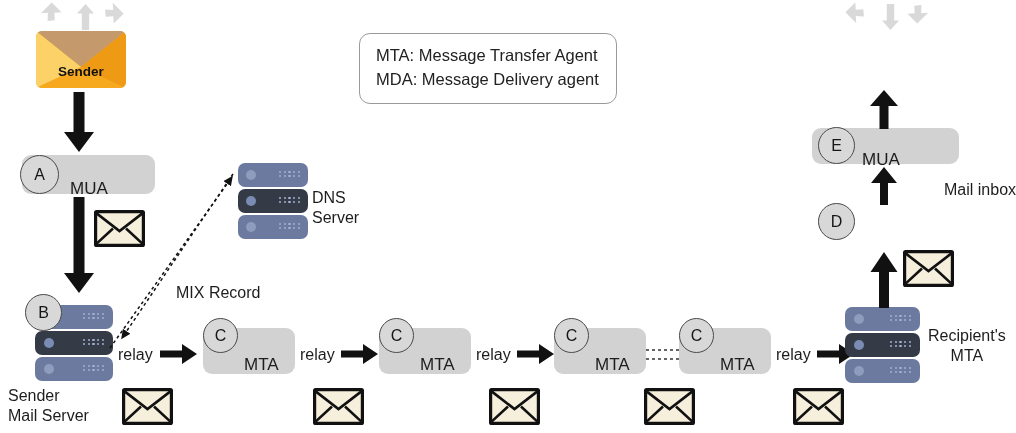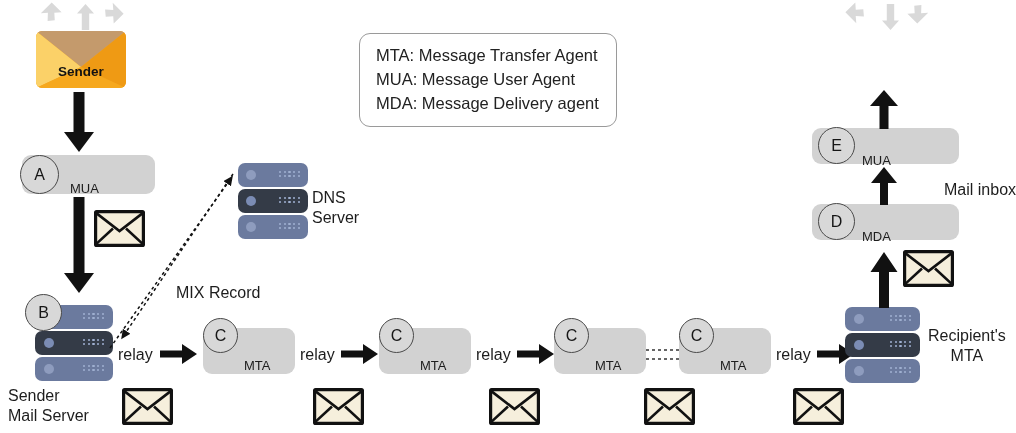--- a/index.html
+++ b/index.html
@@ -3,21 +3,21 @@
 <meta charset="utf-8">
 <style>
   html,body{margin:0;padding:0;background:#ffffff;}
   body{width:1016px;height:433px;position:relative;overflow:hidden;
        font-family:"Liberation Sans","DejaVu Sans",sans-serif;color:#1a1a1a;}
   #stage{position:absolute;left:0;top:0;width:1016px;height:433px;}
   .abs{position:absolute;}
 
   
   .node{background:#d2d2d2;border-radius:9px;display:flex;align-items:center;}
-  .node .nlabel{font-size:13px;color:#1d1d1d;white-space:nowrap;margin-top:28px;}
+  .node .nlabel{font-size:17px;color:#1d1d1d;white-space:nowrap;margin-top:28px;}
 
   
   .badge{position:absolute;border-radius:50%;background:#d8d8d8;
          border:1.6px solid #4a4a4a;display:flex;align-items:center;
          justify-content:center;font-size:16px;color:#161616;box-sizing:border-box;}
 
   
   .txt{font-size:16px;color:#1d1d1d;line-height:1.28;white-space:nowrap;}
   .txt.c{text-align:left;}
 
@@ -220,21 +220,20 @@
         </marker>
       </defs>
       <path d="M10 188 L132 17" fill="none" stroke="#111" stroke-width="1.5" stroke-dasharray="3,3" marker-end="url(#ah)"></path>
       <path d="M133 14 L22 178" fill="none" stroke="#111" stroke-width="1.5" stroke-dasharray="3,3" marker-end="url(#ah)"></path>
     </svg>
   </div>
   <div class="abs txt" style="left:176px;top:283px;">MIX Record</div>
 
   <div class="abs legend" style="left:359px;top:33px;width:258px;">
     <div>MTA: Message Transfer Agent</div>
-    <div>MUA: Message User Agent</div>
     <div>MDA: Message Delivery agent</div>
   </div>
 
   <div class="abs txt" style="left:118px;top:345px;">relay</div>
   <div class="abs" style="left:160px;top:344px;">
     <svg width="38" height="20" viewBox="0 0 38 20">
       <path d="M0 6.5 L22 6.5 L22 0 L37 10 L22 20 L22 13.5 L0 13.5 z" fill="#111"></path>
     </svg>
   </div>
 
@@ -373,23 +372,20 @@
       <path d="M2.6 33.6 L19 18.5 M48.4 33.6 L32 18.5" fill="none" stroke="#111" stroke-width="2.6"></path>
     </svg>
   </div>
 
   <div class="abs" style="left:869px;top:250px;">
     <svg width="30" height="58" viewBox="0 0 30 58">
       <path d="M10 58 L10 22 L1.5 22 L15 2 L28.5 22 L20 22 L20 58 z" fill="#111"></path>
     </svg>
   </div>
 
-  <div class="abs node" style="left:812px;top:204px;width:147px;height:36px;">
-    <span class="nlabel" style="margin-left:50px;">MDA</span>
-  </div>
   <div class="badge" style="left:818px;top:203px;width:37px;height:37px;">D</div>
 
   <div class="abs" style="left:869px;top:165px;">
     <svg width="30" height="40" viewBox="0 0 30 40">
       <path d="M11 40 L11 18 L2 18 L15 2 L28 18 L19 18 L19 40 z" fill="#111"></path>
     </svg>
   </div>
   <div class="abs txt" style="left:912px;top:180px;margin-left:32px;">Mail inbox</div>
 
   <div class="abs node" style="left:812px;top:128px;width:147px;height:36px;">

